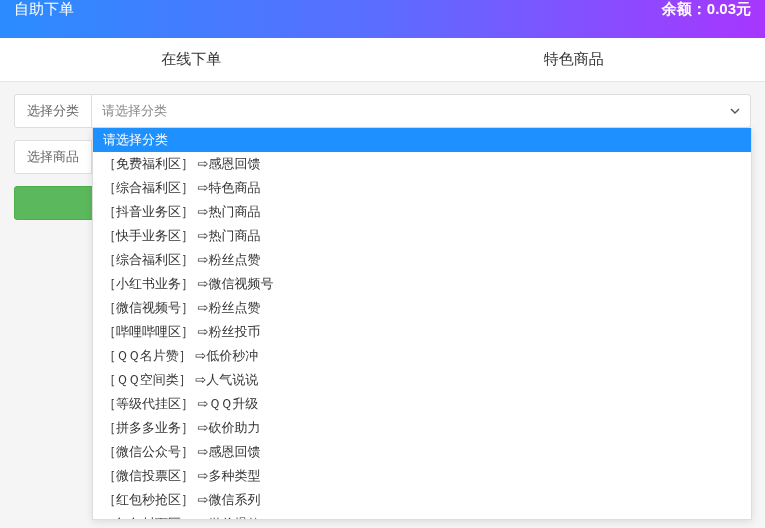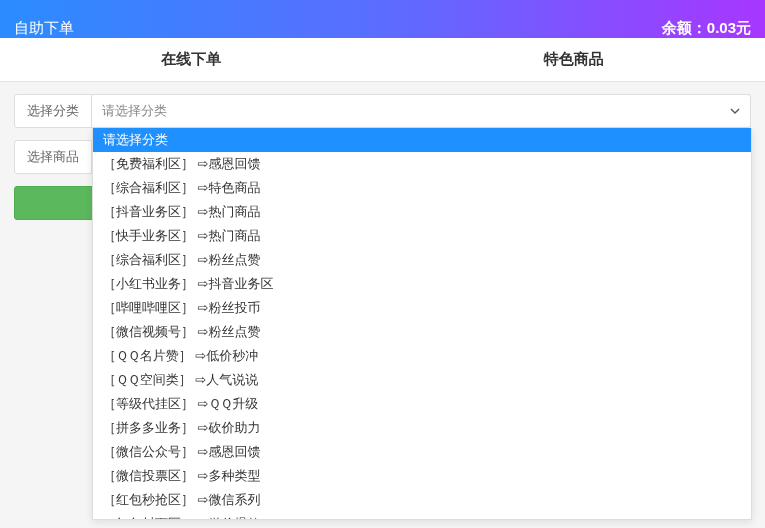--- a/index.html
+++ b/index.html
@@ -10,41 +10,40 @@
   width: 765px;
   height: 528px;
   overflow: hidden;
   position: relative;
 }
 .header {
   background: linear-gradient(90deg, #2b8cff 0%, #5b6dff 50%, #a836ff 100%);
   color: #fff;
   height: 38px;
   display: flex;
-  align-items: flex-end;
+  align-items: flex-start;
   justify-content: space-between;
   padding: 0 14px;
   font-size: 15px;
 }
 .header .balance { font-weight: bold; margin-left: 16px; }
 .tabs {
   display: flex;
   background: #fff;
   border-bottom: 1px solid #e5e5e5;
   height: 44px;
 }
 .tab {
   flex: 1;
   display: flex;
   align-items: center;
   justify-content: center;
   font-size: 15px;
   color: #333;
   cursor: pointer;
-  font-weight: bold;
 }
 .content { padding: 12px 14px; }
 .form-row {
   display: flex;
   align-items: stretch;
   margin-bottom: 12px;
   border-radius: 10px;
 }
 .form-label {
   width: 78px;
@@ -156,23 +155,23 @@
             </svg>
         </span>
       </div>
       <div class="dropdown" id="dropdown">
           <div class="dropdown-item selected">请选择分类</div>
           <div class="dropdown-item">［免费福利区］ ⇨感恩回馈</div>
           <div class="dropdown-item">［综合福利区］ ⇨特色商品</div>
           <div class="dropdown-item">［抖音业务区］ ⇨热门商品</div>
           <div class="dropdown-item">［快手业务区］ ⇨热门商品</div>
           <div class="dropdown-item">［综合福利区］ ⇨粉丝点赞</div>
-          <div class="dropdown-item">［小红书业务］ ⇨抖音业务区</div>
+          <div class="dropdown-item">［小红书业务］ ⇨微信视频号</div>
+          <div class="dropdown-item">［微信视频号］ ⇨粉丝点赞</div>
           <div class="dropdown-item">［哔哩哔哩区］ ⇨粉丝投币</div>
-          <div class="dropdown-item">［微信视频号］ ⇨粉丝点赞</div>
           <div class="dropdown-item">［ＱＱ名片赞］ ⇨低价秒冲</div>
           <div class="dropdown-item">［ＱＱ空间类］ ⇨人气说说</div>
           <div class="dropdown-item">［等级代挂区］ ⇨ＱＱ升级</div>
           <div class="dropdown-item">［拼多多业务］ ⇨砍价助力</div>
           <div class="dropdown-item">［微信公众号］ ⇨感恩回馈</div>
           <div class="dropdown-item">［微信投票区］ ⇨多种类型</div>
           <div class="dropdown-item">［红包秒抢区］ ⇨微信系列</div>
           <div class="dropdown-item">［红包封面区］ ⇨微信爆款</div>
         </div>
     </div>

